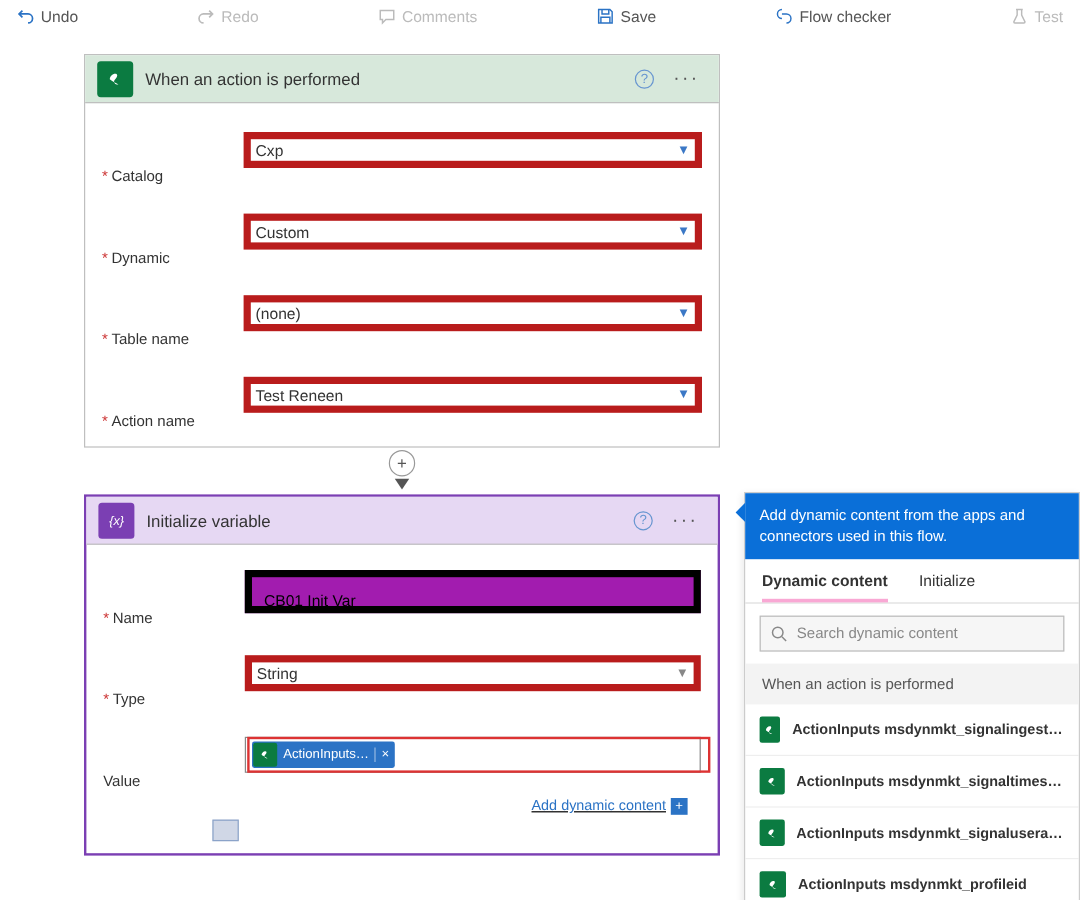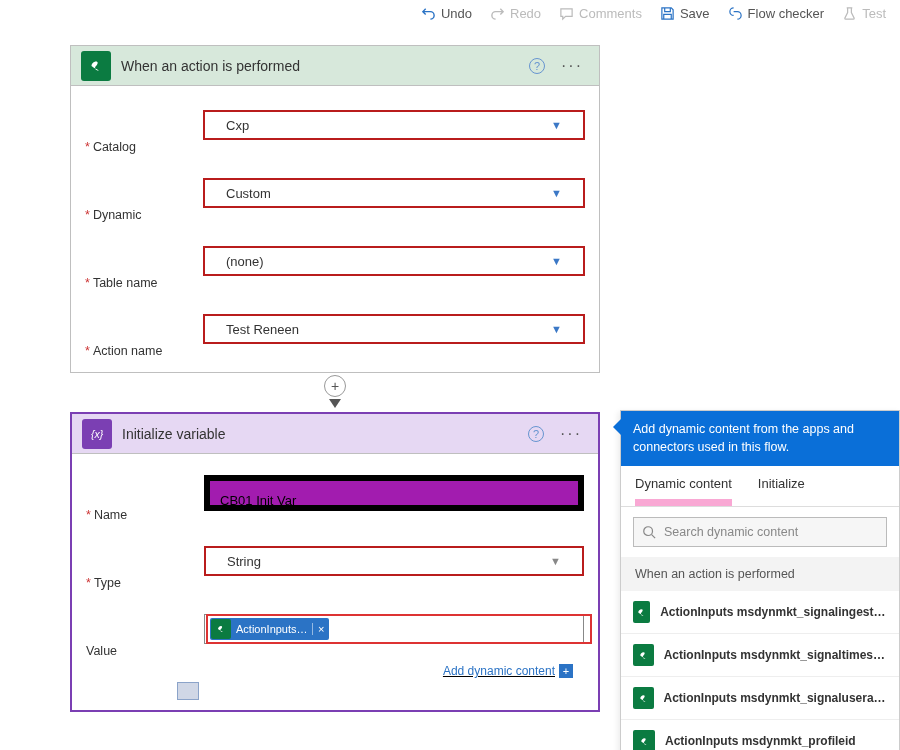--- a/index.html
+++ b/index.html
@@ -1,39 +1,39 @@
 <!DOCTYPE html>
 <html><head>
 <meta charset="utf-8">
 <style>
 * { box-sizing: border-box; margin: 0; padding: 0; font-family: "Segoe UI", Arial, sans-serif; }
 body { background: #fff; width: 900px; height: 750px; overflow: hidden; position: relative; }
 
-.toolbar { display: flex; justify-content: flex-end; gap: 18px; padding: 6px 14px; font-size: 13px; color: #555; }
+.toolbar { display: flex; justify-content: space-between; gap: 18px; padding: 6px 14px; font-size: 13px; color: #555; }
 .toolbar .item { display: flex; align-items: center; gap: 5px; cursor: pointer; }
 .toolbar .item.disabled { color: #bbb; }
 .toolbar svg { width: 15px; height: 15px; }
 
 .canvas { padding: 18px 0 0 70px; position: relative; }
 .card { width: 530px; border: 1px solid #bfbfbf; background: #fff; position: relative; }
 .card-header { display: flex; align-items: center; height: 40px; padding: 0 10px; gap: 10px; }
 .card-header.green { background: #d7e8db; border-bottom: 1px solid #bfbfbf; }
 .card-header.purple { background: #e6d8f3; border-bottom: 1px solid #bfbfbf; }
 .logo-box { width: 30px; height: 30px; border-radius: 3px; display: flex; align-items: center; justify-content: center; }
 .logo-box.green { background: #0b7b41; }
 .logo-box.purple { background: #7b3fb3; }
 .logo-box svg { width: 18px; height: 18px; fill: #fff; }
 .card-title { flex: 1; font-size: 14px; color: #333; }
 .help-icon { width: 16px; height: 16px; border: 1px solid #6795d0; border-radius: 50%; color: #6795d0; font-size: 11px; display: flex; align-items: center; justify-content: center; cursor: pointer; }
 .dots { font-size: 16px; color: #555; padding: 0 6px; cursor: pointer; letter-spacing: 2px; }
 .card-body { padding: 10px 14px 14px; }
 .row { display: flex; align-items: center; margin-bottom: 10px; }
 .label { width: 118px; font-size: 12.5px; color: #333; margin-top: 44px; }
 .label .req { color: #c33; margin-right: 3px; }
-.select { flex: 1; height: 30px; border: 2px solid #b91c1c; display: flex; align-items: center; justify-content: space-between; padding: 0 21px; font-size: 13px; color: #333; background: #fff; cursor: pointer; }
+.select { flex: 1; height: 30px; border: 6px solid #b91c1c; display: flex; align-items: center; justify-content: space-between; padding: 0 4px; font-size: 13px; color: #333; background: #fff; cursor: pointer; }
 .select .chev { color: #3b78c6; font-size: 11px; }
 .select .chev.grey { color: #888; }
 .input-text { flex: 1; height: 30px; border: 6px solid #000000; padding: 12px 10px; font-size: 13px; background: #a21caf; }
 .value-box { flex: 1; min-height: 30px; border: 1px solid #888; padding: 3px 5px; display: flex; align-items: center; }
 .red-outline { position: relative; }
 .red-outline::before { content:""; position:absolute; top:-4px; left:-4px; right:-244px; bottom:-4px; border: 2px solid #d33; pointer-events:none; }
 .value-box .actual { width: 138px; }
 .token { display: inline-flex; align-items: center; background: #2b73c5; color: #fff; font-size: 11px; height: 22px; border-radius: 2px; }
 .token .tk-logo { width: 20px; height: 20px; background: #0b7b41; margin: 1px; border-radius: 2px; display:flex;align-items:center;justify-content:center; }
 .token .tk-logo svg{ width:12px;height:12px;fill:#fff;}
@@ -47,21 +47,21 @@
 .add-btn { width:22px;height:22px;border:1px solid #999;border-radius:50%;background:#fff;display:flex;align-items:center;justify-content:center;font-size:14px;color:#555;margin:2px 0;cursor:pointer;}
 .arrow-down { width:0;height:0;border-left:6px solid transparent;border-right:6px solid transparent;border-top:9px solid #555;margin-bottom:4px;}
 .copy-icon { width:22px;height:18px;margin:4px auto 0;background:#d0d7e6;border:1px solid #8ba3c9;display:block}
 .actions { display:flex;gap:30px;justify-content:center;margin-top:48px;width:530px;}
 .actions button { height:34px;padding:0 22px;border:1px solid #999;background:#c4b5fd;font-size:13px;cursor:pointer;color:#333;}
 .panel { position:absolute; right:0; top:410px; width:280px; background:#fff; border:1px solid #ccc; box-shadow:-2px 2px 6px rgba(0,0,0,0.08);}
 .panel .callout { position:absolute; left:-8px; top:8px; width:0;height:0;border-top:8px solid transparent;border-bottom:8px solid transparent;border-right:8px solid #0a6fd8;}
 .panel .ph { background:#0a6fd8;color:#fff;padding:10px 12px;font-size:12.5px;line-height:1.4;}
 .panel .tabs { display:flex;gap:26px;padding:10px 14px 0;border-bottom:1px solid #ddd;font-size:13px;}
 .panel .tab { padding-bottom:8px;cursor:pointer;color:#333;}
-.panel .tab.active { font-weight:400;border-bottom:7px solid #f9a8d4;}
+.panel .tab.active { font-weight:700;border-bottom:3px solid #f9a8d4;}
 .panel .search { margin:10px 12px;height:30px;border:1px solid #bbb;background:#f6f6f6;display:flex;align-items:center;gap:8px;padding:0 8px;font-size:12.5px;color:#888;}
 .panel .section { background:#f3f3f3;padding:10px 14px;font-size:12.5px;color:#555;}
 .panel .result { display:flex;align-items:center;gap:10px;padding:10px 12px;border-bottom:1px solid #eee;font-size:12px;cursor:pointer;}
 .panel .result .rb { width:22px;height:22px;background:#0b7b41;border-radius:2px;display:flex;align-items:center;justify-content:center;}
 .panel .result .rb svg{width:13px;height:13px;fill:#fff;}
 .panel .result span { white-space:nowrap; overflow:hidden; text-overflow:ellipsis; font-weight:600;color:#333;}
 </style>
 </head>
 <body>
 

